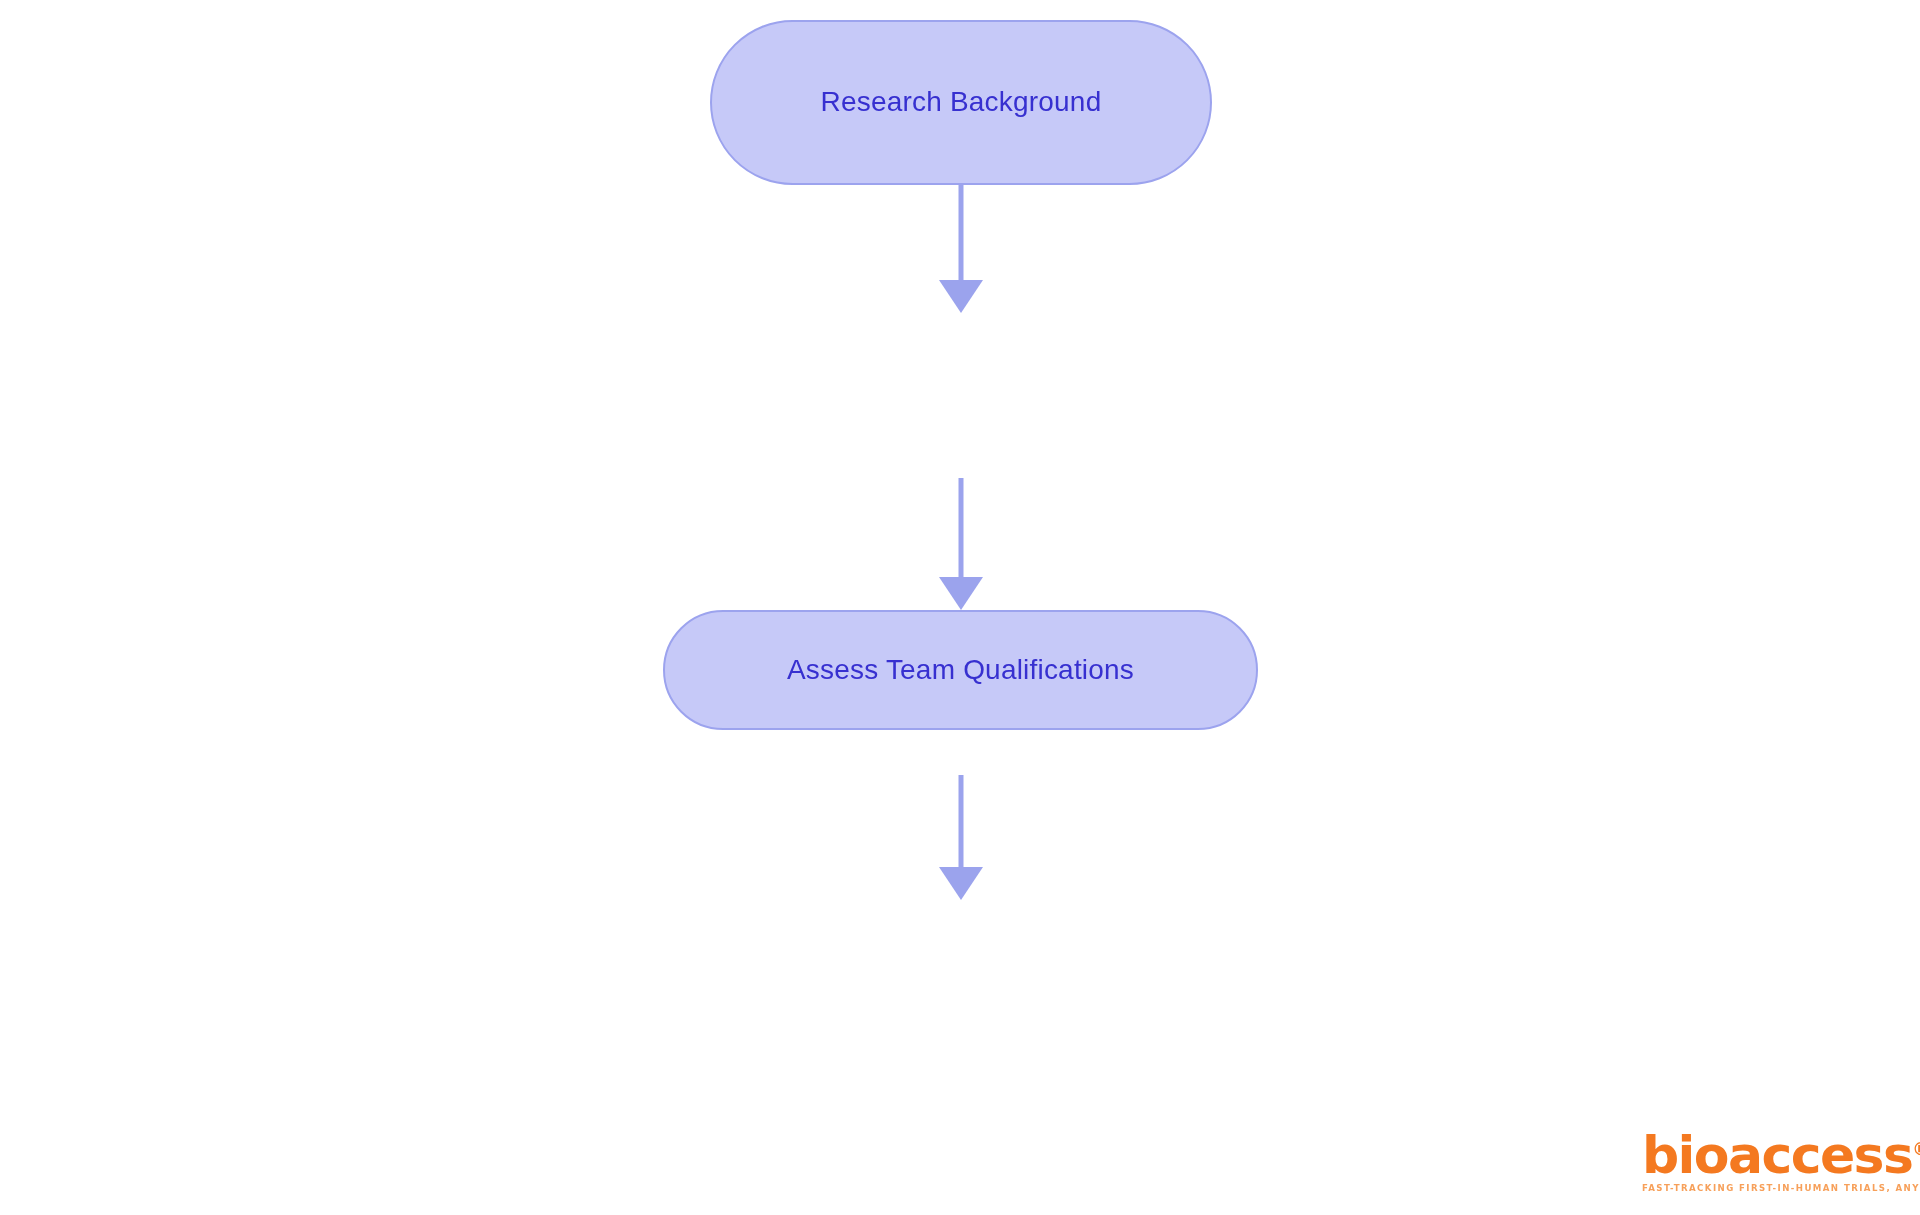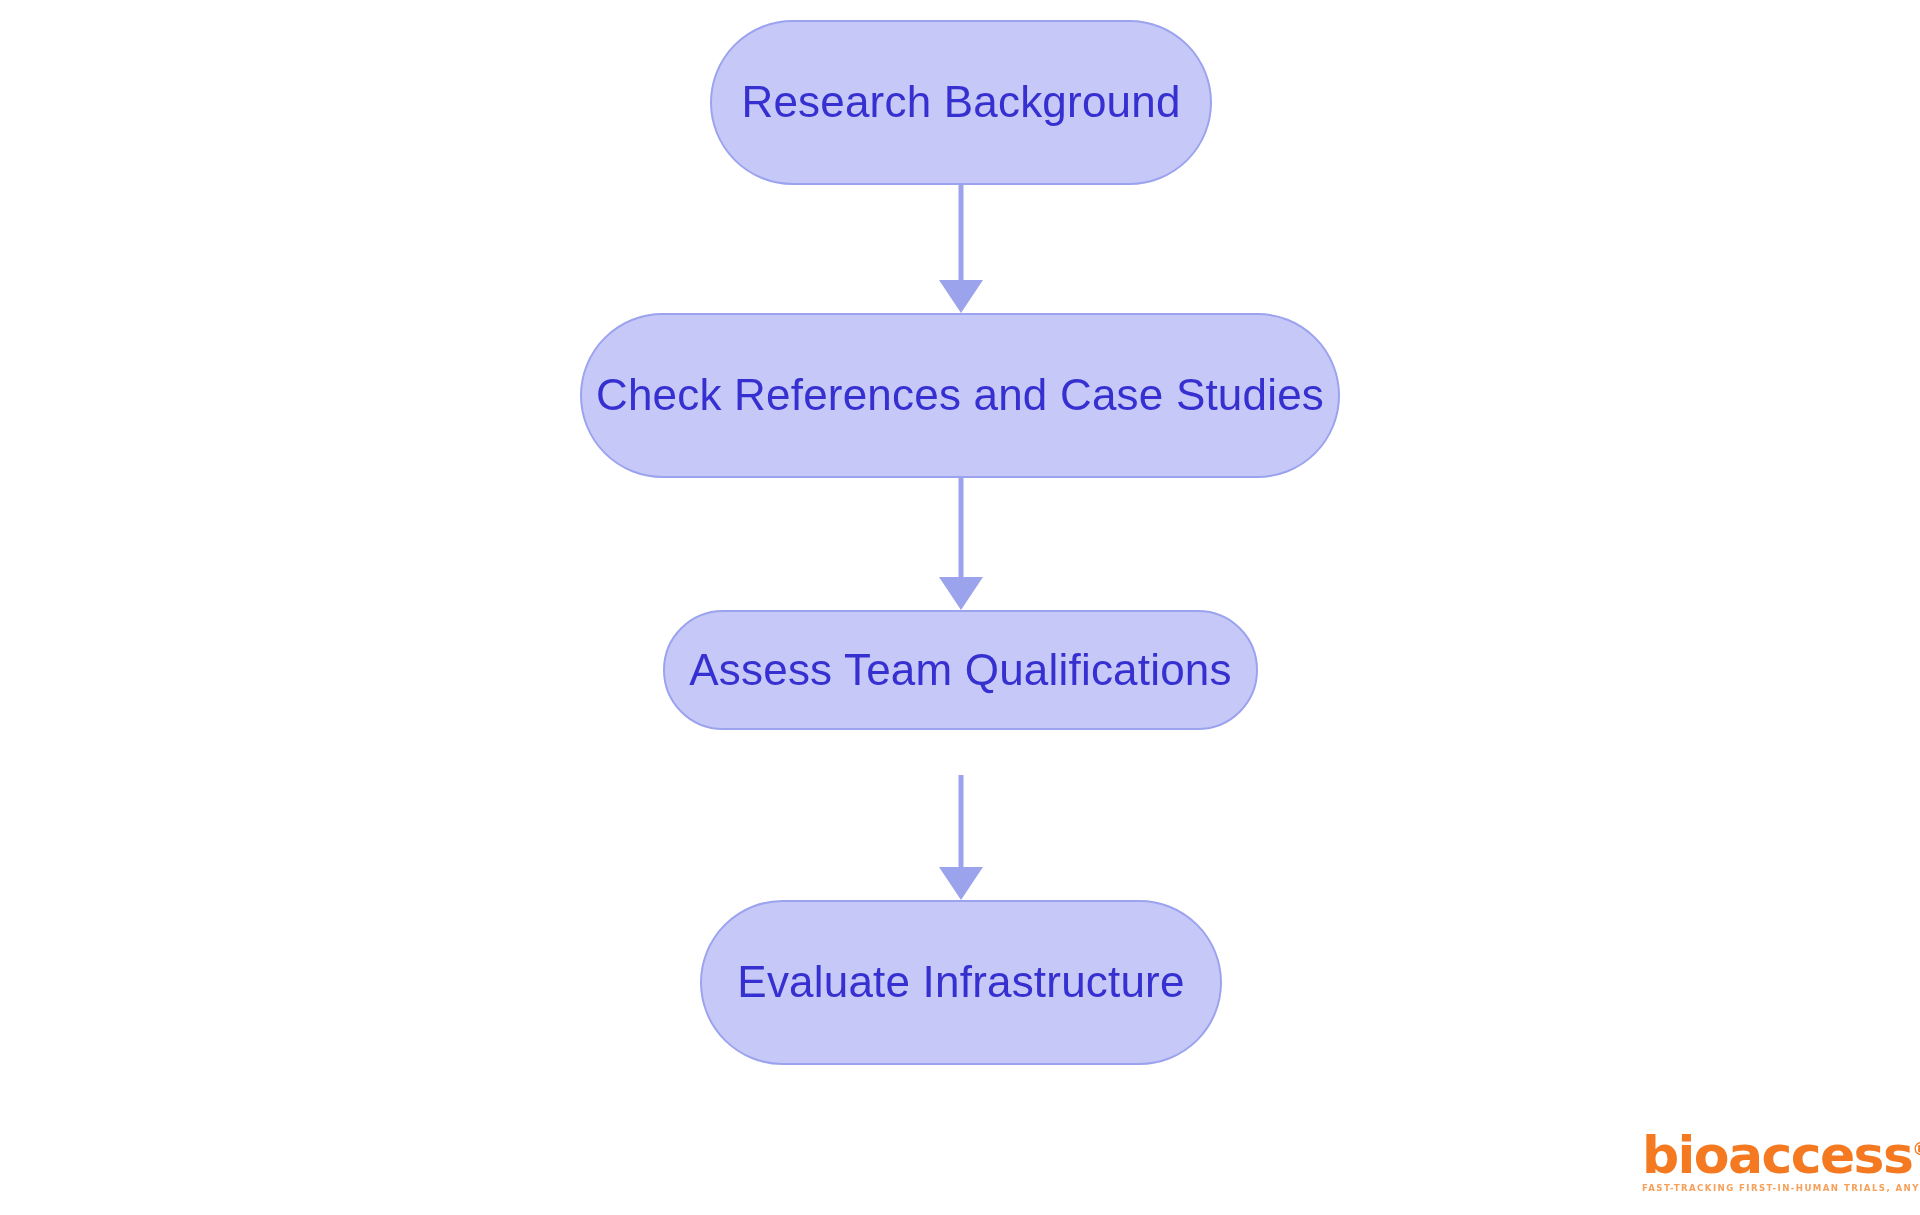--- a/index.html
+++ b/index.html
@@ -30,21 +30,21 @@
     border: 2px solid #9ca3ee;
     border-radius: 84px;
     display: flex;
     align-items: center;
     justify-content: center;
     z-index: 2;
   }
   .node-label {
     color: #3730d0;
     font-family: "Liberation Sans", sans-serif;
-    font-size: 44px;
+    font-size: 28px;
     font-weight: 400;
     letter-spacing: 0.2px;
     line-height: 1.1;
     white-space: nowrap;
     text-align: center;
   }
 
   #node-0 { left: 710px;  top: 20px;   width: 502px; height: 165px; }
   #node-1 { left: 580px;  top: 313px;  width: 760px; height: 165px; }
   #node-2 { left: 663px;  top: 610px;  width: 595px; height: 120px; }
@@ -119,31 +119,25 @@
     <g>
       <line x1="961" y1="775" x2="961" y2="879" stroke="#9ba3ed" stroke-width="5"></line>
       <polygon points="961,900 939,867 983,867" fill="#9ba3ed"></polygon>
     </g>
   </svg>
 
   <div class="node" id="node-0">
     <span class="node-label">Research Background</span>
   </div>
 
-  <div class="node" id="node-1">
-    <span class="node-label">Check References and Case Studies</span>
-  </div>
 
   <div class="node" id="node-2">
     <span class="node-label">Assess Team Qualifications</span>
   </div>
 
-  <div class="node" id="node-3">
-    <span class="node-label">Evaluate Infrastructure</span>
-  </div>
 
   <div id="brand-logo">
     <div id="brand-wordmark">
       <span>bioaccess</span><span id="brand-registered">®</span>
     </div>
     <div id="brand-tagline">FAST-TRACKING FIRST-IN-HUMAN TRIALS, ANYWHERE</div>
   </div>
 
 </div>
 

